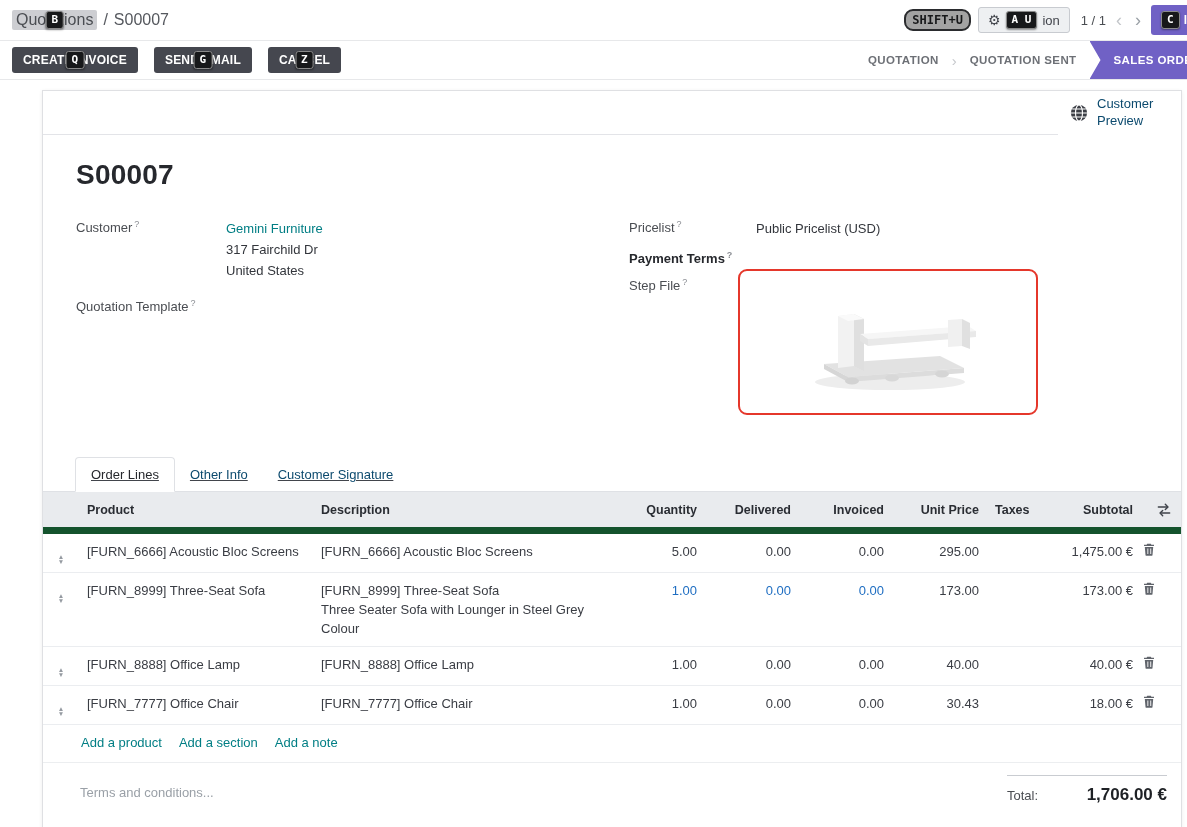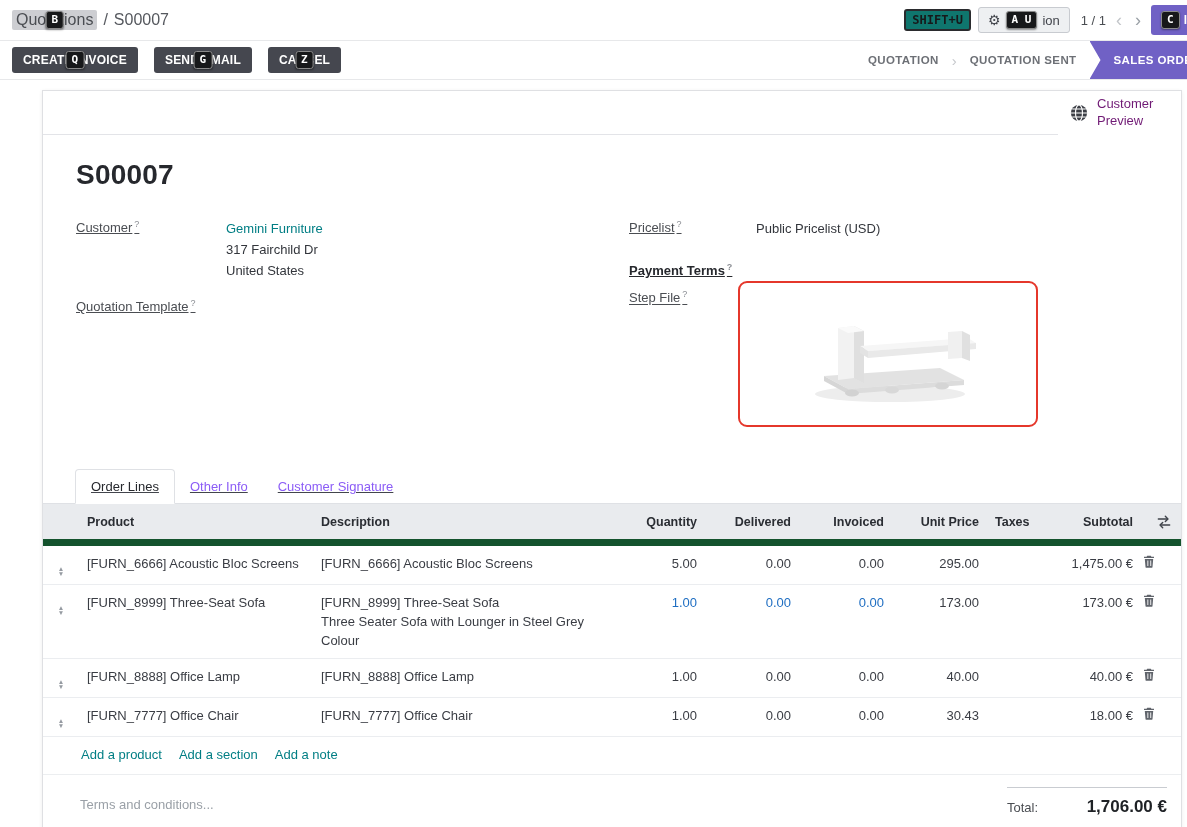--- a/index.html
+++ b/index.html
@@ -7,21 +7,21 @@
   body { font-family: "Liberation Sans", "DejaVu Sans", sans-serif; font-size: 13px; color: #42454c; position: relative; }
 
   
   .topbar { display: flex; justify-content: space-between; align-items: center; height: 40px; padding: 0 6px 0 12px; }
   .crumbs { font-size: 16px; color: #55585e; display: flex; align-items: center; gap: 6px; }
   .crumb-section { position: relative; background: #cdced2; padding: 1px 4px; border-radius: 2px; color: #4a4d52; cursor: pointer; }
   .hint { display: inline-block; background: #17181a; color: #fff; border: 1px solid #8a8a8a; border-radius: 3px;
           font: 700 11px "DejaVu Sans Mono", monospace; padding: 1px 5px; line-height: 14px; box-shadow: 0 1px 2px rgba(0,0,0,.4); }
   .hint.overlay { position: absolute; left: 50%; top: 50%; transform: translate(-50%,-50%); }
   .top-right { display: flex; align-items: center; gap: 7px; }
-  .shift-badge { font: 700 12px "DejaVu Sans Mono", monospace; color: #17181a; background: #0f766e; border: 2px solid #2a2b2e; border-radius: 3px; padding: 2px 6px; }
+  .shift-badge { font: 700 12px "DejaVu Sans Mono", monospace; color: #17181a; background: #a3a3a3; border: 2px solid #2a2b2e; border-radius: 9px; padding: 2px 6px; }
   .action-btn { display: flex; align-items: center; gap: 5px; background: #eef0f2; border: 1px solid #c8cbd0; border-radius: 3px; padding: 3px 9px; font-size: 13px; color: #42454c; cursor: pointer; font-family: inherit; }
   .gear { font-size: 14px; line-height: 1; }
   .pager { margin-left: 4px; font-size: 13px; color: #4a4d52; white-space: nowrap; }
   .chev { font-size: 18px; line-height: 1; padding: 0 3px; cursor: pointer; }
   .chev.prev { color: #c2c5c9; }
   .chev.next { color: #9aa0a6; }
   .corner-btn { position: relative; display: flex; align-items: center; gap: 4px; background: var(--accent); color: #fff; border: none; border-radius: 3px; padding: 6px 10px; font: 700 12px "Liberation Sans", sans-serif; margin-right: -16px; cursor: pointer; }
 
   
   .toolbar { display: flex; justify-content: space-between; align-items: stretch; height: 40px; border-top: 1px solid #e7e8ea; border-bottom: 1px solid #e7e8ea; padding-left: 12px; }
@@ -29,43 +29,43 @@
   .dark-btn { position: relative; background: #45474f; color: #fff; border: none; border-radius: 3px; padding: 6px 11px; font: 700 12px "Liberation Sans", sans-serif; letter-spacing: .2px; cursor: pointer; white-space: nowrap; }
   .statusbar { display: flex; align-items: stretch; }
   .step { display: flex; align-items: center; padding: 0 13px; font-size: 11.5px; font-weight: 700; letter-spacing: .4px; color: #6d7076; cursor: pointer; white-space: nowrap; }
   .step-sep { display: flex; align-items: center; color: #c6c8cc; font-size: 15px; }
   .step.active { background: var(--accent); color: #fff; clip-path: polygon(0 0, 100% 0, 100% 100%, 0 100%, 11px 50%); padding: 0 20px 0 24px; margin-right: -34px; }
 
   
   .card { position: relative; margin: 10px 5px 0 42px; background: #fff; border: 1px solid #dfe0e3; box-shadow: 0 1px 4px rgba(0,0,0,.07); height: 760px; }
   .sheet-top { display: flex; align-items: stretch; height: 44px; }
   .sheet-top-line { flex: 1; border-bottom: 1px solid #e3e4e8; }
-  .preview { display: flex; align-items: center; gap: 9px; padding: 4px 20px 4px 12px; cursor: pointer; color: #701a75; }
+  .preview { display: flex; align-items: center; gap: 9px; padding: 4px 20px 4px 12px; cursor: pointer; color: #0c4a6e; }
   .preview-label { width: 64px; line-height: 1.3; font-size: 13px; }
 
   .sheet-body { padding: 0 33px; }
   h1.title { margin: 24px 0 27px; font-size: 28px; font-weight: 700; color: #26282d; letter-spacing: .2px; }
 
   .fields { display: grid; grid-template-columns: 553px 1fr; }
   .field, .rfield { display: flex; margin-bottom: 8px; }
   .rfield { margin-bottom: 10px; }
-  .flabel { width: 150px; flex-shrink: 0; color: #4a4d52; padding-top: 1px; text-decoration: underline; }
+  .flabel { width: 150px; flex-shrink: 0; color: #4a4d52; padding-top: 1px; }
   .flabel.r { width: 127px; }
-  .flabel.bold { font-weight: 700; color: #26282d; margin-top: 12px; }
+  .flabel.bold { font-weight: 700; color: #26282d; }
   sup.help { color: #8a8d93; font-size: 9px; margin-left: 2px; }
   .fvalue { flex: 1; line-height: 21px; color: #33363c; }
   a.link { color: var(--teal); text-decoration: none; cursor: pointer; }
   .addr-line { line-height: 21px; }
   .template-field { margin-top: 16px; }
   .stepfile-wrap { margin-left: -18px; }
   .stepfile-box { width: 300px; height: 146px; border: 2.5px solid var(--red); border-radius: 9px; background: #fff; display: flex; align-items: center; justify-content: center; margin-top: -7px; }
 
   
   .tabbar { display: flex; margin-top: 32px; padding-left: 32px; border-bottom: 1px solid #dfe1e5; align-items: flex-end; text-decoration: underline; }
-  .tab { padding: 9px 15px; font-size: 13px; color: #8b5cf6; cursor: pointer; }
+  .tab { padding: 9px 15px; font-size: 13px; color: #0c4a6e; cursor: pointer; }
   .tab.active { background: #fff; color: #26282d; border: 1px solid #dfe1e5; border-bottom: 1px solid #fff; border-radius: 4px 4px 0 0; margin-bottom: -1px; }
 
   
   table.lines { width: 100%; border-collapse: collapse; table-layout: fixed; }
   thead th { background: #e9ebee; font-weight: 700; color: #2a2d33; font-size: 12.5px; padding: 10px 8px; border-bottom: 7px solid #14532d; }
   .al { text-align: left; } .ar { text-align: right; }
   tbody td { padding: 8px 8px; border-bottom: 1px solid #ebedf0; vertical-align: top; color: #3a3d44; line-height: 19px; overflow: hidden; }
   td.blue { color: var(--blue); }
   .handle-cell { text-align: center; padding-top: 11px; }
   .drag { display: inline-flex; flex-direction: column; color: #959aa1; font-size: 6.5px; line-height: 5px; cursor: grab; }

